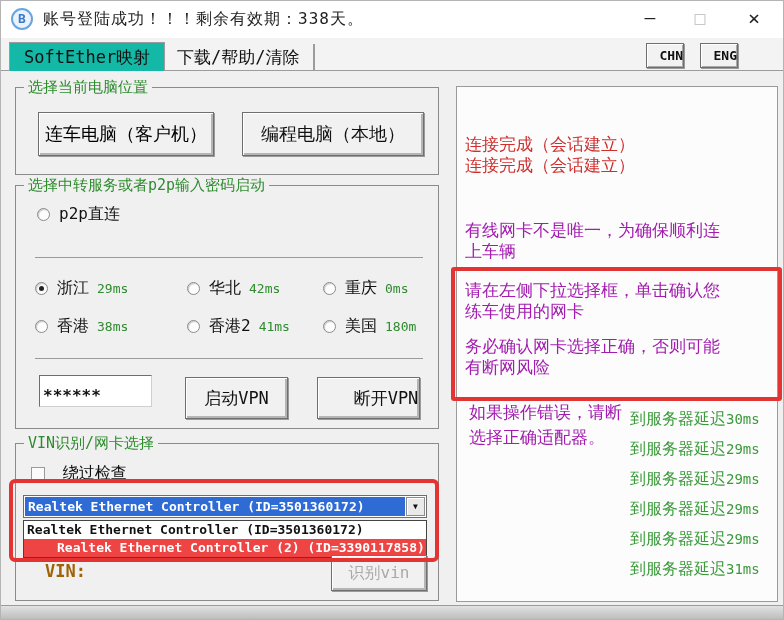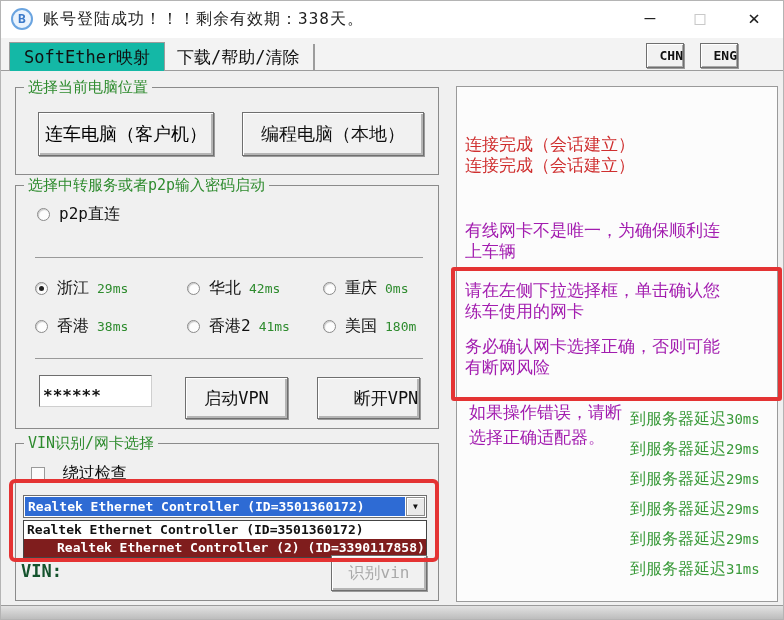--- a/index.html
+++ b/index.html
@@ -62,23 +62,23 @@
 
   
   .combo { position:absolute; left:22px; top:494px; width:404px; height:23px; background:#fff;
     border:1px solid #6e6e6e; }
   .combo-sel { position:absolute; left:1px; top:1px; right:21px; bottom:1px; background:#2e6bd4;
     color:#fff; font:bold 13px/19px "DejaVu Sans Mono",monospace; padding-left:3px; white-space:nowrap; overflow:hidden; }
   .combo-btn { position:absolute; right:1px; top:1px; width:19px; bottom:1px; background:#e9e9e9;
     border:1px solid #8c8c8c; box-shadow:inset 1px 1px 0 #fff; font-size:8px; line-height:18px; text-align:center; color:#111; }
   .listbox { position:absolute; left:22px; top:519px; width:404px; background:#fff; border:1px solid #444; }
   .opt { height:18px; font:bold 13px/18px "DejaVu Sans Mono",monospace; color:#111; padding-left:3px; white-space:nowrap; overflow:hidden; }
-  .opt.hl { background:#7f1d1d; color:#fff;padding-left:33px; }
-
-  .vin-label { position:absolute; left:20px; top:560px; font:bold 17px "DejaVu Sans Mono",monospace; color:#14532d; }
+  .opt.hl { background:#ef4444; color:#fff;padding-left:33px; }
+
+  .vin-label { position:absolute; left:44px; top:560px; font:bold 17px "DejaVu Sans Mono",monospace; color:#a16207; }
 
   
   .redbox { position:absolute; border:4px solid #e43333; border-radius:6px; z-index:9; pointer-events:none; }
 
   
   .logpanel { position:absolute; left:455px; top:85px; width:322px; height:516px; background:#fcfcfc; border:1px solid #9a9a9a; }
   .red-text { position:absolute; color:#a21caf; font-size:17px; line-height:21px; white-space:pre-line; }
   .msg-col { position:absolute; left:8px; top:47px; }
   .msg-line { color:#cf2f2f; font-size:17px; line-height:21px; }
   .latency-col { position:absolute; left:173px; top:322px; }

